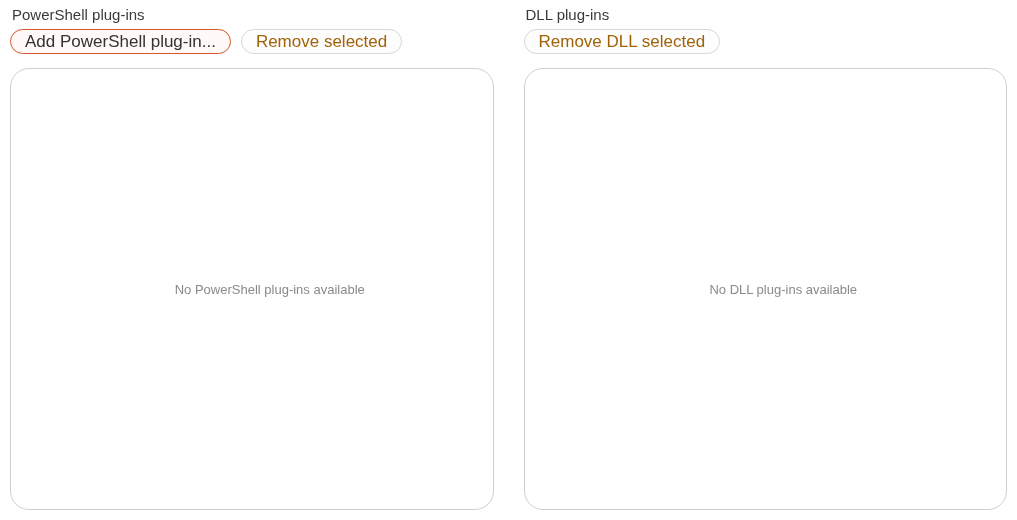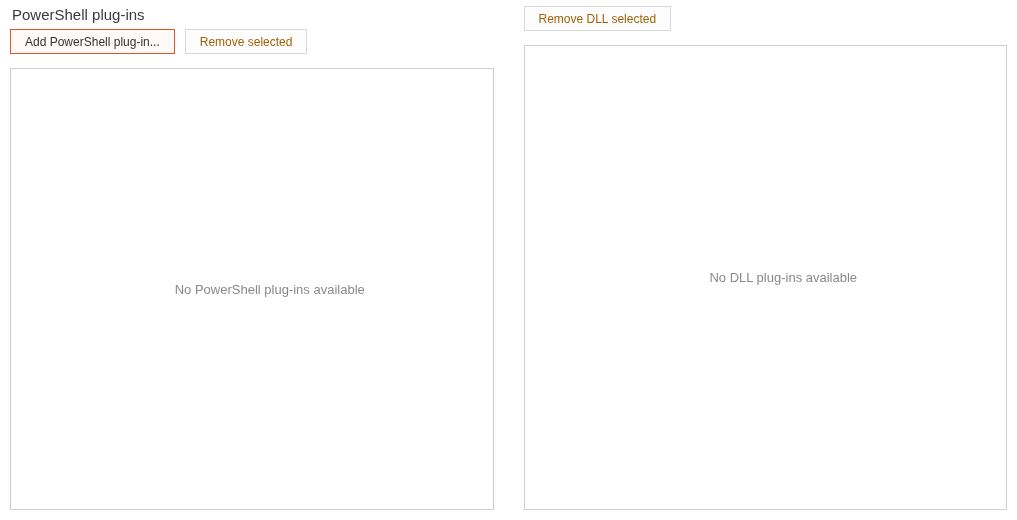--- a/index.html
+++ b/index.html
@@ -1,15 +1,15 @@
 <!DOCTYPE html>
 <html><head>
   <meta charset="utf-8">
   <style>
-    * { box-sizing: border-box; }
+    * { box-sizing: border-box; border-radius: 19px; }
     html, body { margin:0; padding:0; }
     body {
       width:1017px;
       height:520px;
       font-family: "Segoe UI", Arial, sans-serif;
       font-size:12px;
       color:#333;
       background:#fff;
     }
     .layout {
@@ -33,21 +33,21 @@
       display:flex;
       gap:10px;
       margin-bottom:14px;
     }
     .btn {
       display:inline-flex;
       align-items:center;
       justify-content:center;
       height:25px;
       padding:0 14px;
-      font-size:12px;
+      font-size:17px;
       background:#fcfcfc;
       border:1px solid #b8b8b8;
       color:#333;
       cursor:pointer;
       user-select:none;
       font-family:inherit;
     }
     .btn[disabled],
     .btn.disabled {
       color:#a16207;
@@ -87,20 +87,21 @@
       <button class="btn accent">Add PowerShell plug-in...</button>
       <button class="btn disabled" disabled="">Remove selected</button>
     </div>
 
     <div class="list-box">
       <span class="empty-text">No PowerShell plug-ins available</span>
     </div>
   </div>
 
   <div class="column">
+    <div class="section-title">DLL plug-ins</div>
 
     <div class="btn-row">
       <button class="btn disabled" disabled="">Remove DLL selected</button>
     </div>
 
     <div class="list-box">
       <span class="empty-text">No DLL plug-ins available</span>
     </div>
   </div>
 

